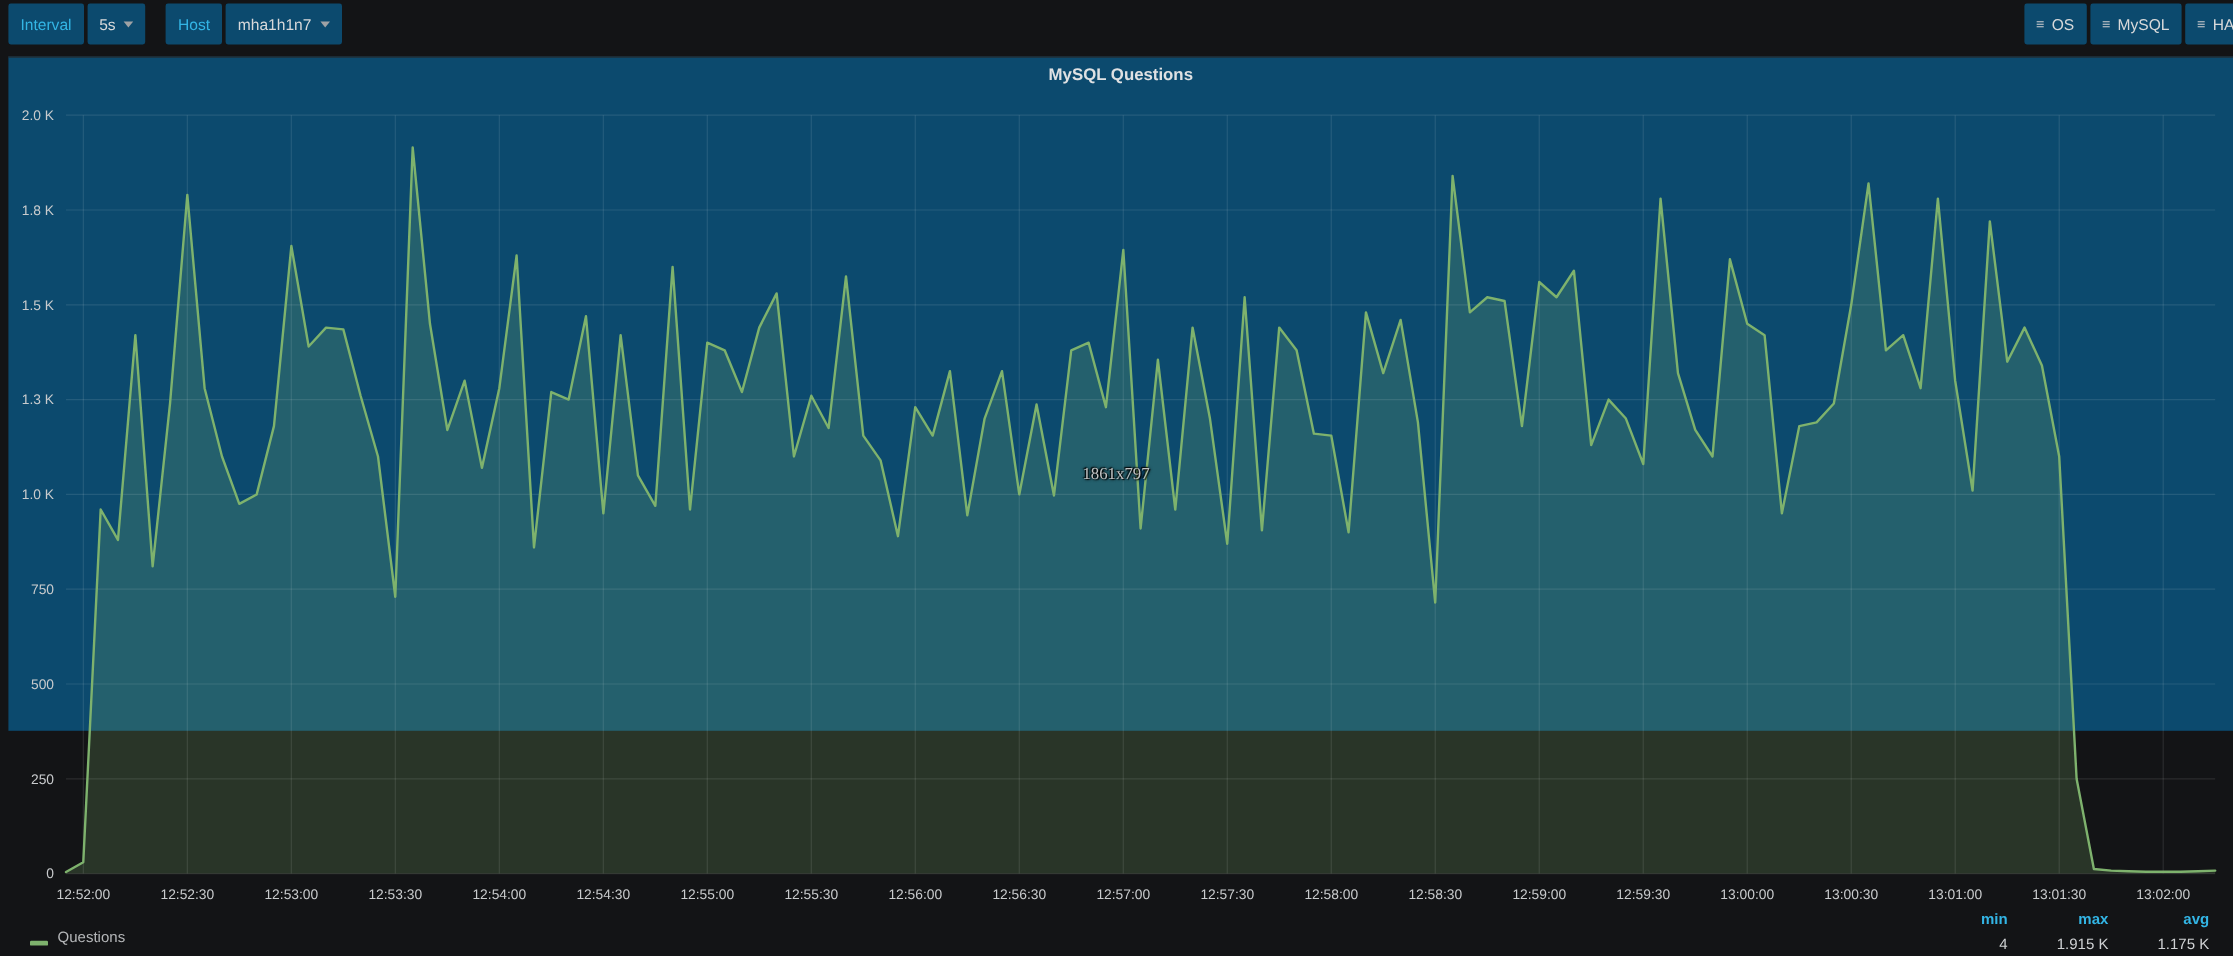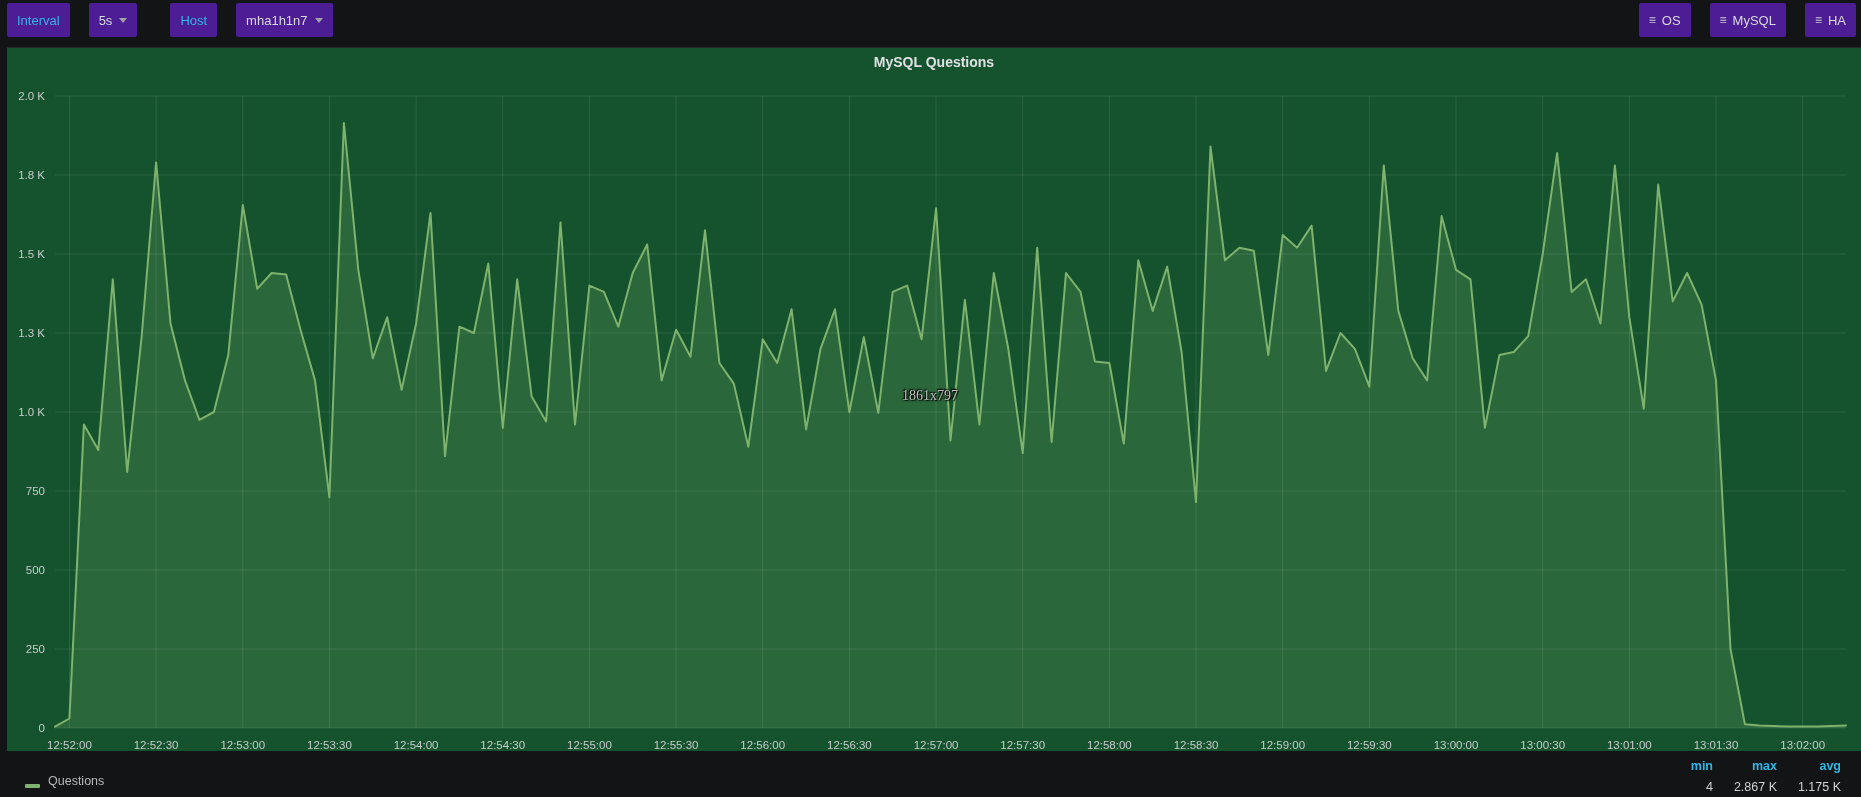--- a/index.html
+++ b/index.html
@@ -9,37 +9,37 @@
     font-family:"Liberation Sans", sans-serif;
     color:#d8d9da;
     position:relative;
   }
   
   .topbar {
     position:absolute; left:0; top:0; width:1875px; height:40px;
     display:flex; align-items:center; padding-left:7px;
   }
   .btn {
-    background:#4c1d95; height:34px; display:flex; align-items:center;
-    padding:0 10px; font-size:13px; margin-right:19px; border-radius:2px;
+    background:#0c4a6e; height:34px; display:flex; align-items:center;
+    padding:0 10px; font-size:13px; margin-right:3px; border-radius:2px;
     color:#d8d9da; white-space:nowrap; cursor:pointer;
   }
   .btn.varlabel { color:#33b5e5; cursor:default; }
   .hostgap { width:14px; }
   .caret {
     display:inline-block; margin-left:7px;
     width:0; height:0; border-left:4px solid transparent;
     border-right:4px solid transparent; border-top:5px solid #9fa2a5;
   }
   .pushright { margin-left:auto; }
   .burger { font-size:12px; margin-right:7px; color:#c9cbcd; letter-spacing:-1px; }
   
   .panel {
-    position:absolute; left:7px; top:47px; width:1854px; height:704px;
-    background:#14532d; border-top:1px solid #27282a;
+    position:absolute; left:7px; top:47px; width:1854px; height:562px;
+    background:#0c4a6e; border-top:1px solid #27282a;
   }
   .panel-title {
     position:absolute; top:6px; left:0; width:100%;
     text-align:center; font-size:14px; font-weight:700; color:#dfe1e3;
     cursor:pointer;
   }
   svg#chart { position:absolute; left:0; top:0; }
   svg text { font-family:"Liberation Sans", sans-serif; font-size:11.5px; fill:#c9cbcd; }
   .watermark {
     position:absolute; left:923px; top:348px; transform:translate(-50%,-50%);
@@ -50,21 +50,21 @@
   .legend-series {
     position:absolute; left:18px; top:726px; display:flex; align-items:flex-end;
     font-size:12.5px; color:#b5b7b9; cursor:pointer;
   }
   .dash {
     width:15px; height:4px; background:#7eb26d; border-radius:1px; margin-right:8px;
   }
   .legend-stats {
     position:absolute; right:20px; top:708px; font-size:12.5px;
   }
-  .legend-stats .row { display:flex; line-height:21px; }
+  .legend-stats .row { display:flex; line-height:21px;gap:20px; }
   .legend-stats .cell { width:64px; text-align:right; }
   .legend-stats .cell.c0 { width:52px; }
   .legend-stats .head .cell { color:#33b5e5; font-weight:700; }
   .legend-stats .vals .cell { color:#cfd1d3; }
 </style>
 </head>
 <body>
 
 <div class="topbar">
   <div class="btn varlabel">
@@ -170,17 +170,17 @@
   </div>
 
   <div class="legend-stats">
     <div class="row head">
       <span class="cell c0">min</span>
       <span class="cell">max</span>
       <span class="cell">avg</span>
     </div>
     <div class="row vals">
       <span class="cell c0">4</span>
-      <span class="cell">2.867 K</span>
+      <span class="cell">1.915 K</span>
       <span class="cell">1.175 K</span>
     </div>
   </div>
 </div>
 
 </body></html>

